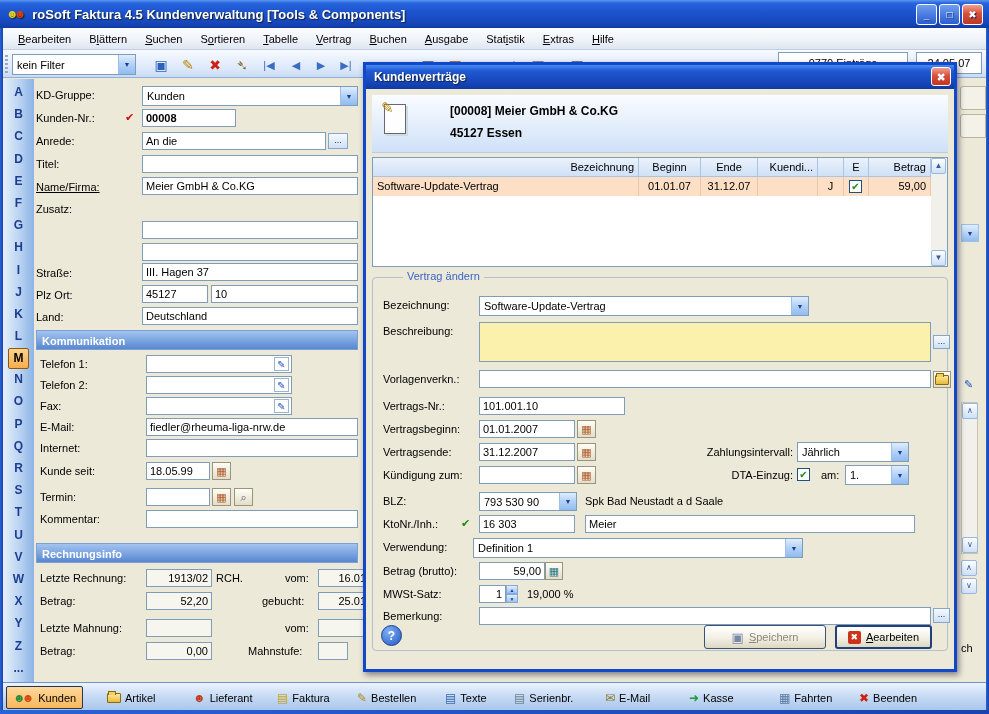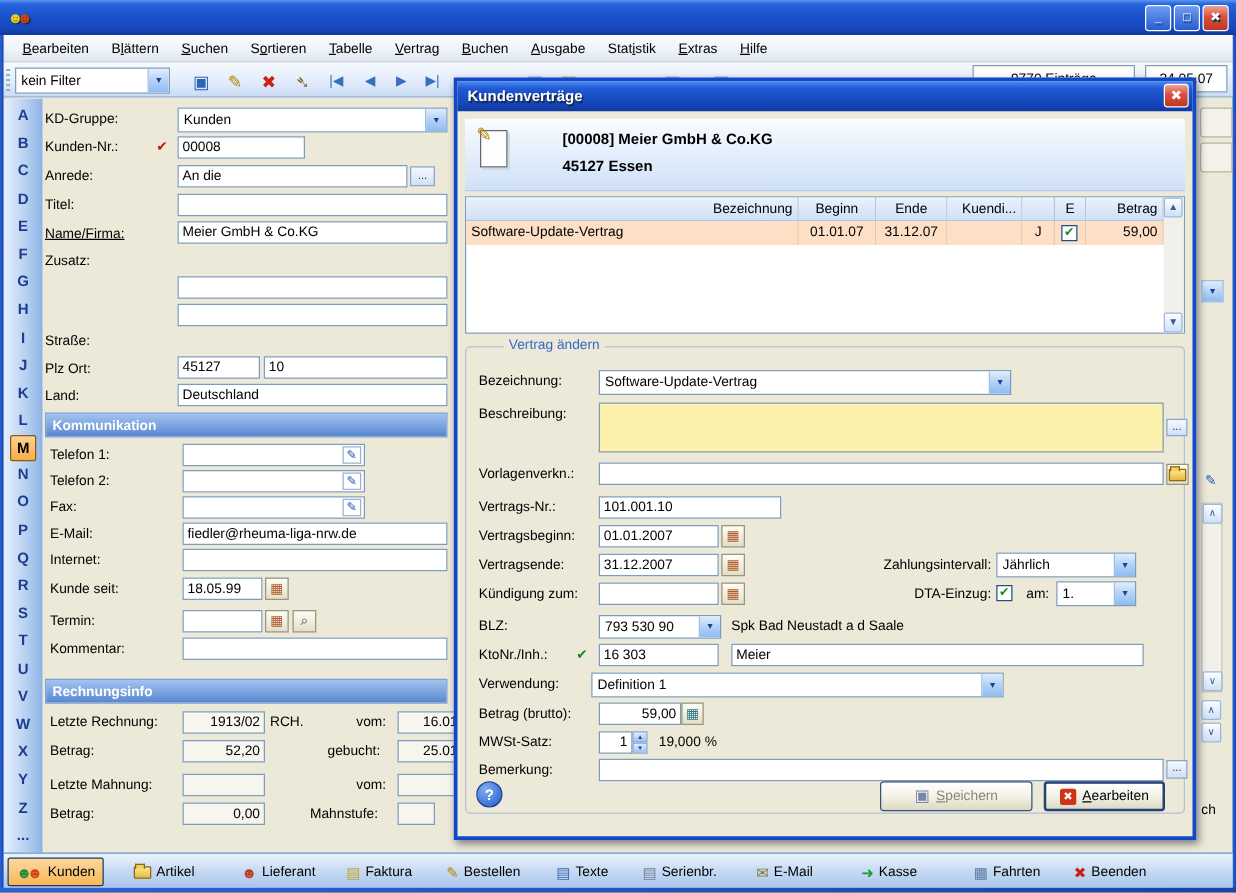--- a/index.html
+++ b/index.html
@@ -105,20 +105,21 @@
 <div class="screen">
 
   <div class="abs frame" style="left:0;top:28px;width:3px;height:686px;"></div>
   <div class="abs frame" style="left:986px;top:28px;width:3px;height:686px;"></div>
   <div class="abs frame" style="left:0;top:710px;width:989px;height:4px;"></div>
 
   <div class="abs titlebar">
     <span style="margin-right:6px;font-size:12px;">
       <span style="color:#e8d020;">☻</span><span style="color:#d84010;margin-left:-5px;">☻</span>
     </span>
+    <span>roSoft Faktura 4.5 Kundenverwaltung [Tools &amp; Components]</span>
     <span style="margin-left:auto;display:flex;">
       <span class="winbtn">_</span>
       <span class="winbtn">□</span>
       <span class="winbtn close">✖</span>
     </span>
   </div>
 
   <div class="abs menubar">
     <span class="menu-item"><span></span><span class="u">B</span><span>earbeiten</span></span>
     <span class="menu-item"><span>B</span><span class="u">l</span><span>ättern</span></span>
@@ -190,32 +191,33 @@
     <div class="letter">...</div>
   </div>
 
   <span class="lbl" style="left:36px;top:89px;">KD-Gruppe:</span>
   <div class="abs combo" style="left:142px;top:86px;width:216px;height:20px;">
     <span>Kunden</span>
     <span class="arrow">▼</span>
   </div>
   <span class="lbl" style="left:36px;top:112px;">Kunden-Nr.:</span>
   <span class="lbl" style="left:125px;top:111px;color:#cc1111;font-weight:bold;">✔</span>
-  <div class="inp" style="left:142px;top:109px;width:102px;">00008</div>
+  <div class="inp" style="left:142px;top:109px;width:94px;font-weight:bold;">00008</div>
   <span class="lbl" style="left:36px;top:135px;">Anrede:</span>
   <div class="inp" style="left:142px;top:132px;width:184px;">An die</div>
   <div class="dots-btn" style="left:328px;top:133px;width:20px;height:16px;line-height:12px;">...</div>
   <span class="lbl" style="left:36px;top:158px;">Titel:</span>
   <div class="inp" style="left:142px;top:155px;width:216px;"></div>
   <span class="lbl" style="left:36px;top:181px;text-decoration:underline;">Name/Firma:</span>
   <div class="inp" style="left:142px;top:177px;width:216px;">Meier GmbH &amp; Co.KG</div>
   <span class="lbl" style="left:36px;top:203px;">Zusatz:</span>
   <div class="inp" style="left:142px;top:221px;width:216px;"></div>
   <div class="inp" style="left:142px;top:243px;width:216px;"></div>
   <span class="lbl" style="left:36px;top:267px;">Straße:</span>
+  <div class="inp" style="left:142px;top:263px;width:216px;">III. Hagen 37</div>
   <span class="lbl" style="left:36px;top:289px;">Plz Ort:</span>
   <div class="inp" style="left:142px;top:285px;width:66px;">45127</div>
   <div class="inp" style="left:211px;top:285px;width:147px;">10</div>
   <span class="lbl" style="left:36px;top:311px;">Land:</span>
   <div class="inp" style="left:142px;top:307px;width:216px;">Deutschland</div>
 
   <div class="sec-hdr" style="left:36px;top:330px;">Kommunikation</div>
   <span class="lbl" style="left:40px;top:358px;">Telefon 1:</span>
   <div class="inp" style="left:146px;top:355px;width:146px;"></div>
   <span class="inline-ico" style="left:274px;top:357px;">✎</span>

